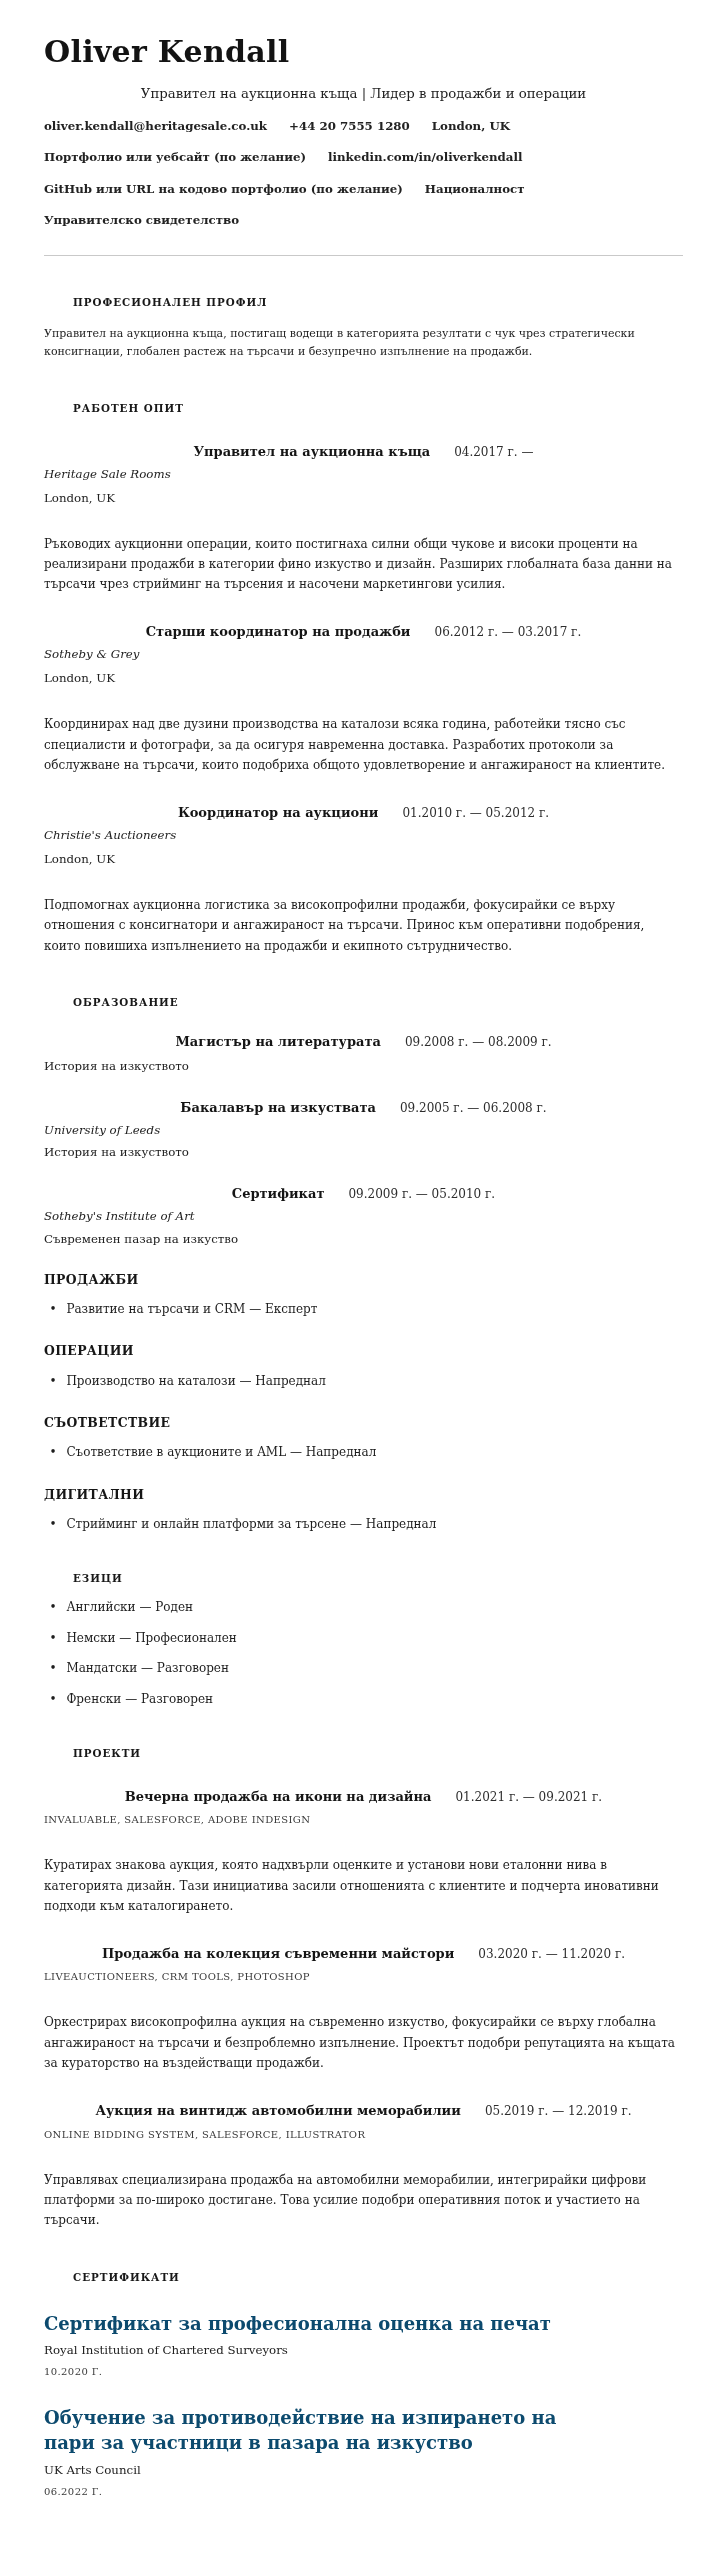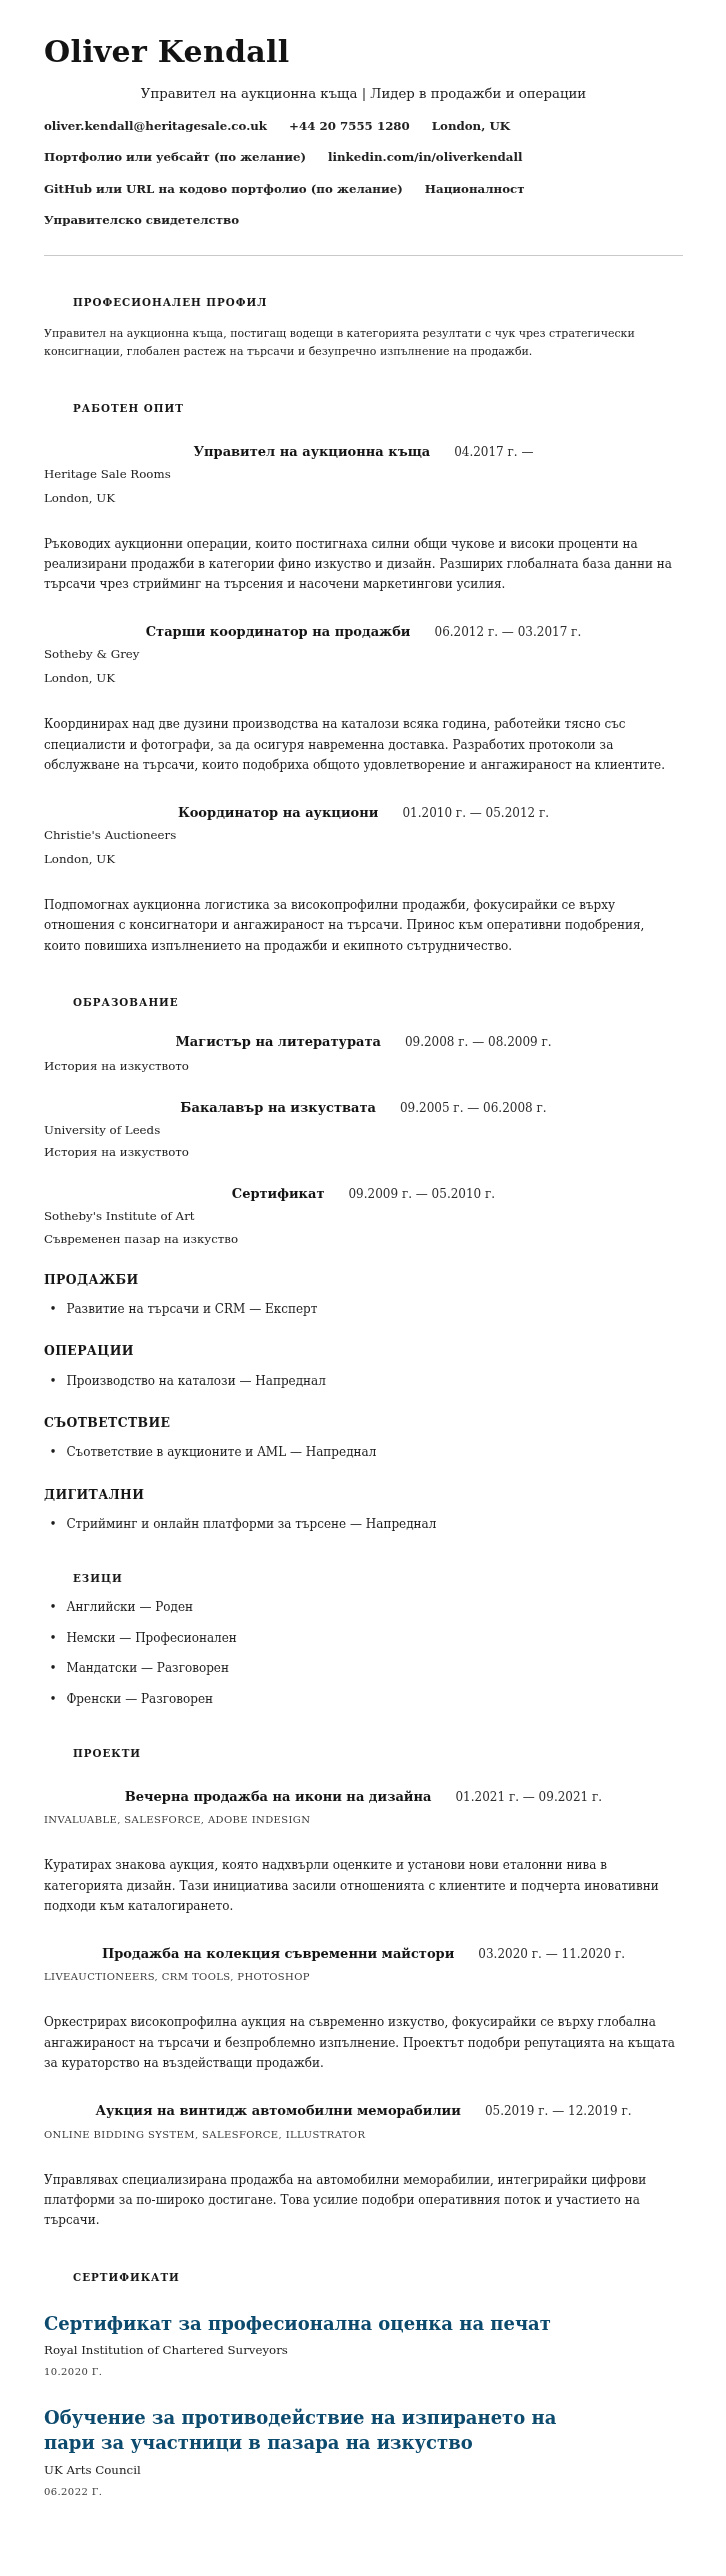--- a/index.html
+++ b/index.html
@@ -72,21 +72,21 @@
     font-weight: 700;
     color: #151515;
     line-height: 1.35;
   }
   .entry-date {
     font-size: 12px;
     color: #2d2d2d;
     white-space: nowrap;
     flex-shrink: 0;
   }
-  .entry-sub   { font-size: 11.8px; margin-top: 6.7px; color: #212121; }
+  .entry-sub   { font-size: 11.8px; margin-top: 6.7px; color: #212121; font-style: italic; }
   .entry-sub2  { font-size: 11.8px; margin-top: 9.7px; color: #212121; }
   .entry-desc  { font-size: 12px; line-height: 1.7; margin-top: 29px; color: #1d1d1d; }
   .edu-entry { margin-top: 25.4px; }
   .edu-entry .entry-sub2 { margin-top: 8.5px; }
   .skill-group-title {
     font-size: 12.4px;
     font-weight: 700;
     letter-spacing: 0.4px;
     margin-top: 26px;
     color: #161616;

